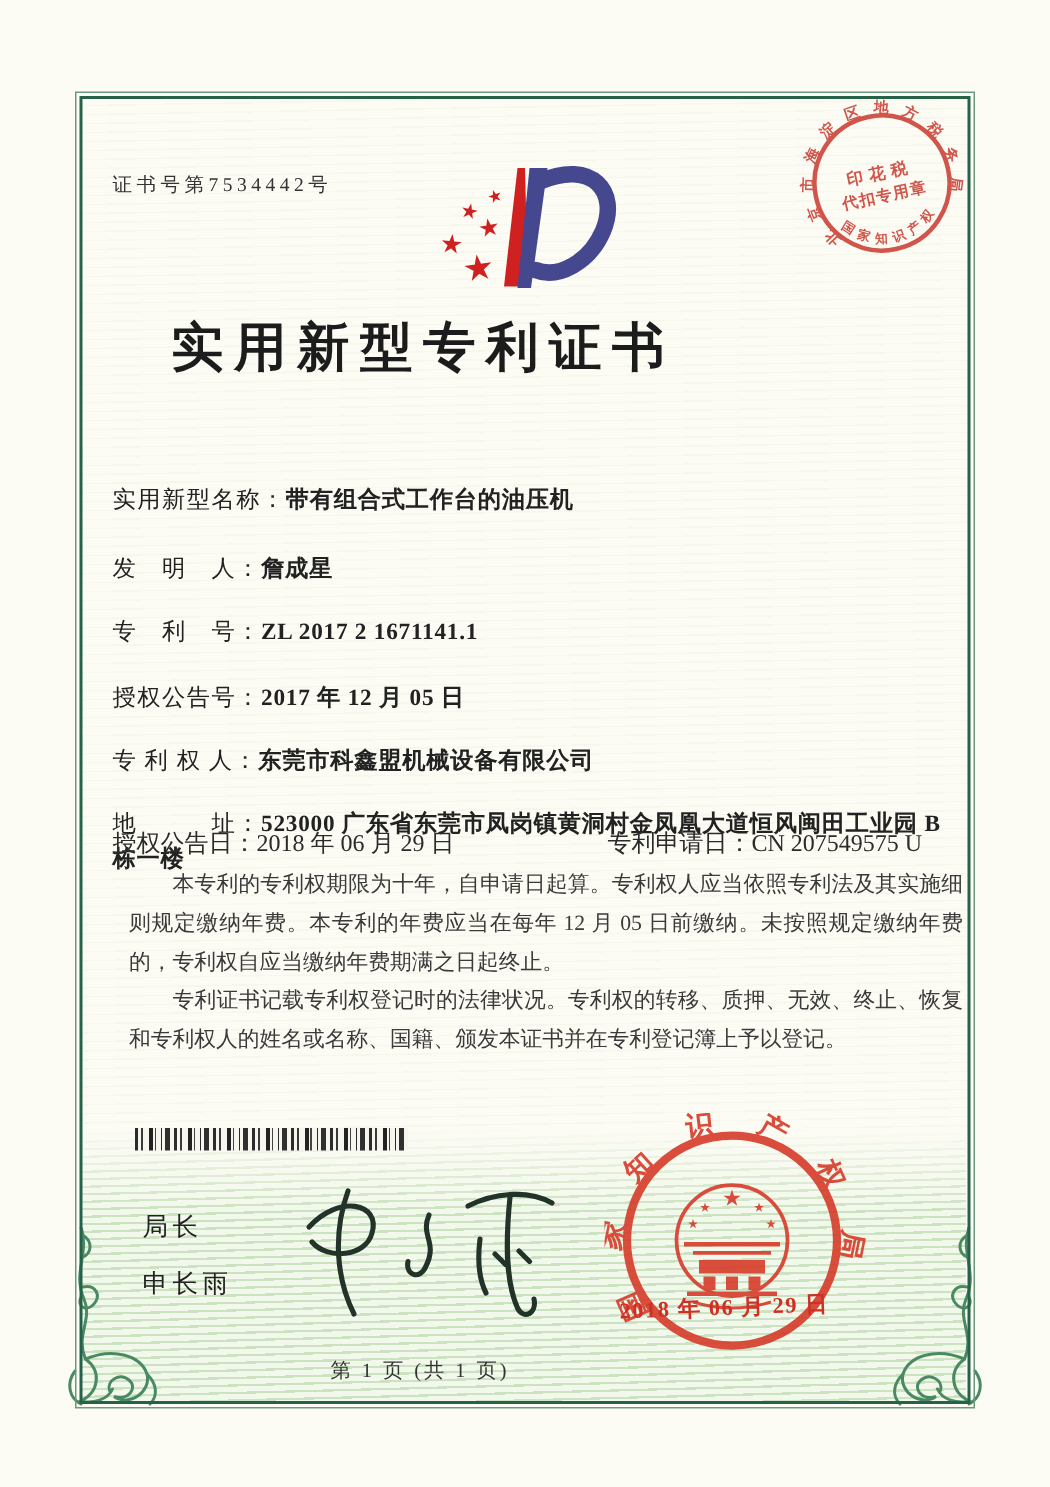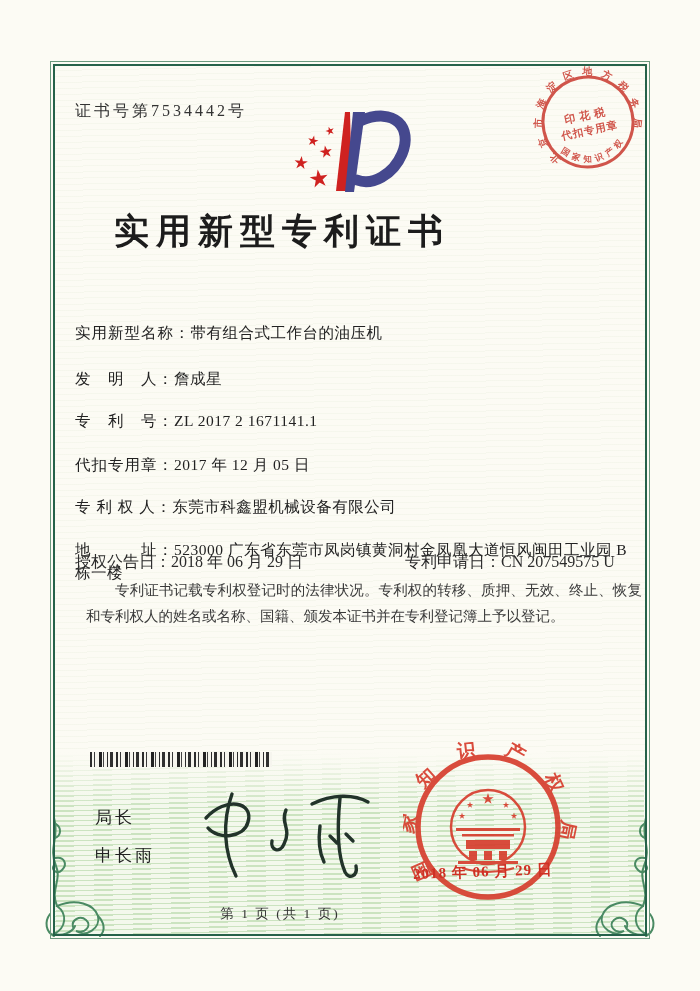--- a/index.html
+++ b/index.html
@@ -10,27 +10,27 @@
   .frame-inner{position:absolute;left:2px;top:2px;right:2px;bottom:2px;border:2px solid #26624a;}
   
   .texture{position:absolute;left:53px;top:64px;width:592px;height:870px;
     background:repeating-linear-gradient(179deg,rgba(160,190,140,0.07) 0 1px,rgba(255,255,255,0) 1px 6px);z-index:0;}
   
   .green-panel{position:absolute;left:54px;top:752px;width:590px;height:183px;z-index:1;
     background:
       linear-gradient(180deg,#fcfbf4 0px,rgba(252,251,244,0) 55px),
       repeating-linear-gradient(178.5deg,#f3f8ec 0 3.5px,#cbe3c0 3.5px 5px),
       #eef5e7;}
-  .cert-no{position:absolute;left:75px;top:101px;font-size:16px;letter-spacing:3px;color:#333;z-index:2;}
+  .cert-no{position:absolute;left:75px;top:114px;font-size:13px;letter-spacing:3px;color:#333;z-index:2;}
   .logo{position:absolute;left:280px;top:98px;z-index:2;}
   .title{position:absolute;left:0;top:208px;width:564px;text-align:center;font-size:35px;font-weight:600;letter-spacing:7px;color:#1c1c1c;z-index:2;}
   .fields{position:absolute;left:75px;top:0;width:570px;z-index:2;}
   .field-row{position:absolute;left:0;font-size:15.5px;color:#222;white-space:nowrap;}
   .field-row .lbl{display:inline-block;letter-spacing:1px;margin-top:27px;}
-  .field-row .val{letter-spacing:0.5px;}
+  .field-row .val{letter-spacing:0.5px;font-weight:bold;}
   .row-addr{white-space:normal;width:560px;line-height:23px;}
   .row-addr .val{display:inline;}
   .grant-row{position:absolute;left:0;top:552px;width:570px;font-size:16px;white-space:nowrap;}
   .grant-no{position:absolute;left:330px;top:0;}
   .paras{position:absolute;left:86px;top:578px;width:556px;font-size:14.5px;line-height:25.8px;color:#3a3a3a;z-index:2;text-align:justify;}
   .paras p{margin:0;text-indent:2em;}
   .barcode{position:absolute;left:90px;top:752px;width:182px;height:15px;z-index:2;
     background:repeating-linear-gradient(90deg,
       #2c2c2c 0 2px,#f6f5ee 2px 4px,#3a3a3a 4px 5px,#f6f5ee 5px 9px,
       #222 9px 12px,#f6f5ee 12px 13px,#444 13px 14px,#f6f5ee 14px 17px,
@@ -101,35 +101,36 @@
     <div class="field-row" style="top:296px">
       <span class="lbl">实用新型名称：</span><span class="val">带有组合式工作台的油压机</span>
     </div>
     <div class="field-row" style="top:342px">
       <span class="lbl">发　明　人：</span><span class="val">詹成星</span>
     </div>
     <div class="field-row" style="top:384px">
       <span class="lbl">专　利　号：</span><span class="val">ZL 2017 2 1671141.1</span>
     </div>
     <div class="field-row" style="top:428px">
-      <span class="lbl">代扣专用章：</span><span class="val">2017 年 12 月 05 日</span>
+      <span class="lbl">授权公告号：</span><span class="val">2017 年 12 月 05 日</span>
     </div>
     <div class="field-row" style="top:470px">
       <span class="lbl">专 利 权 人：</span><span class="val">东莞市科鑫盟机械设备有限公司</span>
     </div>
     <div class="field-row row-addr" style="top:511px">
       <span class="lbl">地　　　址：</span><span class="val">523000 广东省东莞市凤岗镇黄洞村金凤凰大道恒风闽田工业园 B 栋一楼</span>
     </div>
     <div class="grant-row">
       <span><span class="lbl">授权公告日：</span><span class="val">2018 年 06 月 29 日</span></span>
       <span class="grant-no"><span class="lbl">专利申请日：</span><span class="val">CN 207549575 U</span></span>
     </div>
   </div>
 
   <div class="paras">
+    <p>本专利的专利权期限为十年，自申请日起算。专利权人应当依照专利法及其实施细则规定缴纳年费。本专利的年费应当在每年 12 月 05 日前缴纳。未按照规定缴纳年费的，专利权自应当缴纳年费期满之日起终止。</p>
     <p>专利证书记载专利权登记时的法律状况。专利权的转移、质押、无效、终止、恢复和专利权人的姓名或名称、国籍、颁发本证书并在专利登记簿上予以登记。</p>
   </div>
 
   <div class="barcode"></div>
 
   <div class="officer">
     <div>局长</div>
     <div>申长雨</div>
   </div>
 

